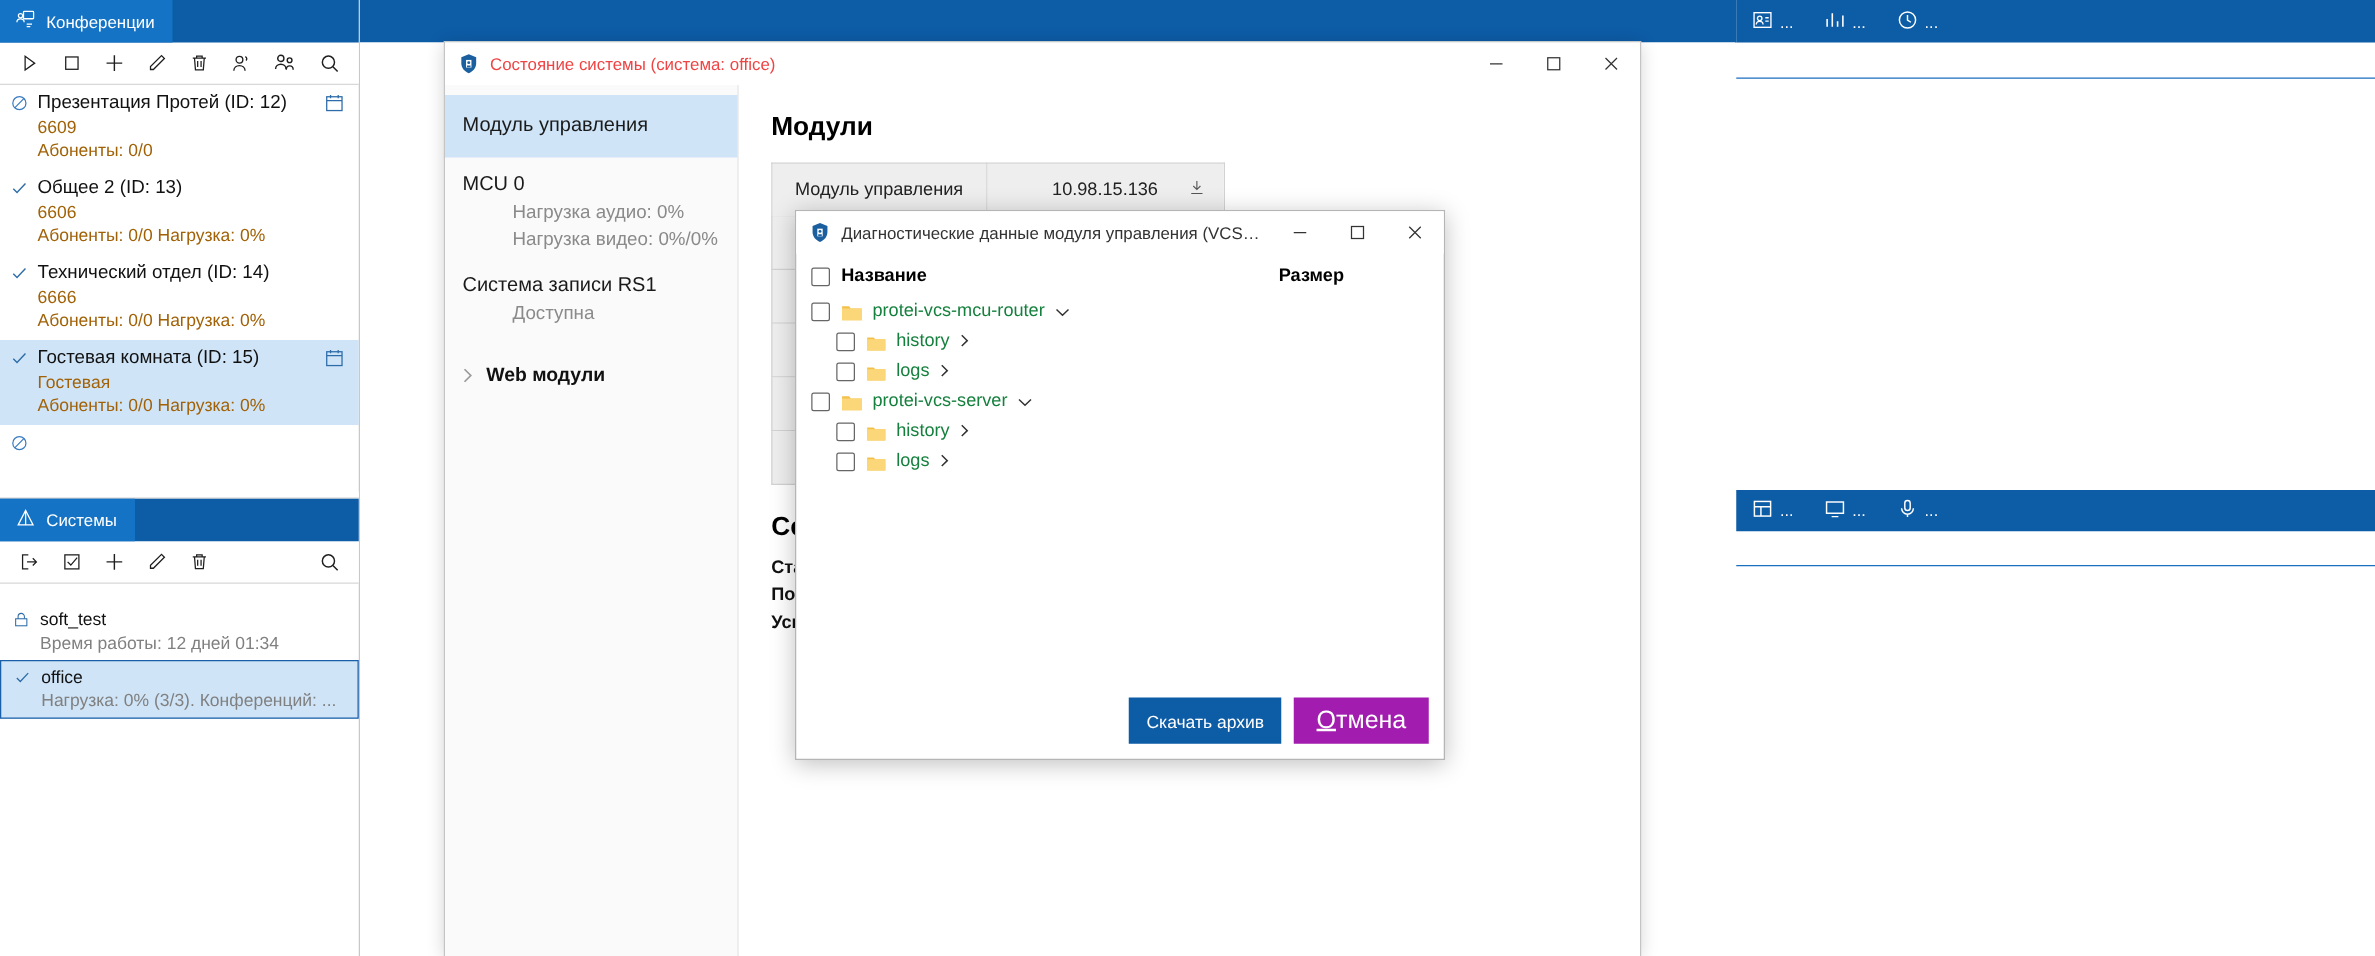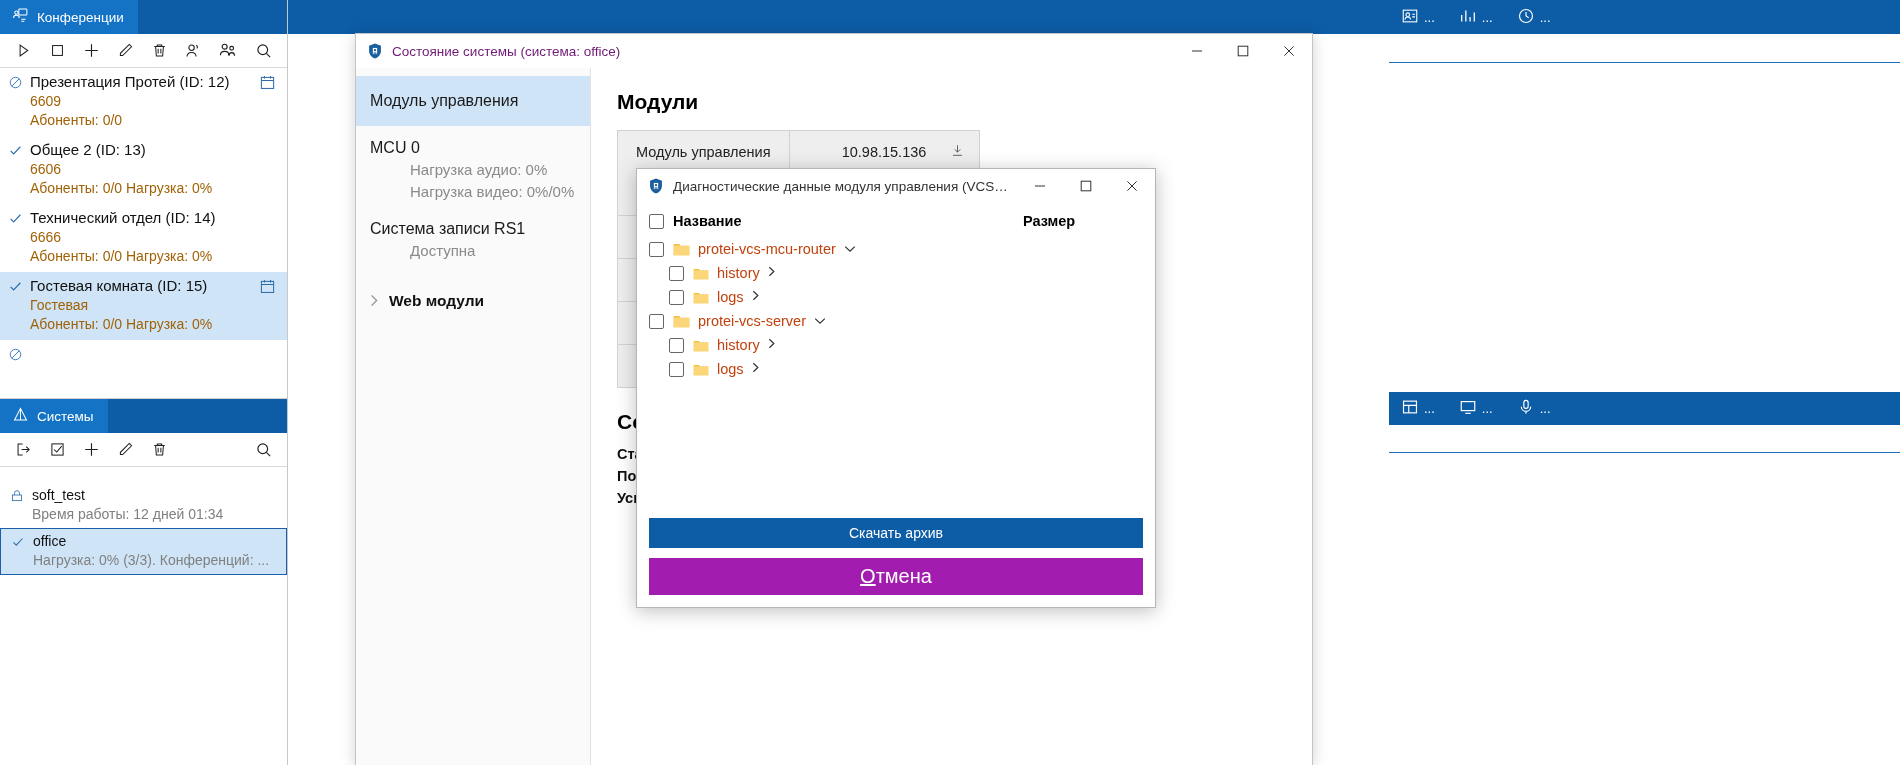--- a/index.html
+++ b/index.html
@@ -92,21 +92,21 @@
   .win-main {
     position: absolute; left: 355px; top: 33px; width: 958px; height: 732px;
     background: #ffffff; border: 1px solid #c4c4c4;
     box-shadow: 0 2px 14px rgba(0,0,0,0.18);
   }
   .win-titlebar {
     height: 34px; display: flex; align-items: center; background: #ffffff;
     padding-left: 10px;
   }
   .win-title-icon { width: 18px; height:18px; margin-right: 8px; }
-  .win-title-text { font-size: 13.5px; color: #701a75; flex:1; white-space: nowrap; }
+  .win-title-text { font-size: 13.5px; color: #ef4444; flex:1; white-space: nowrap; }
   .win-controls { display: flex; height: 34px; }
   .win-ctl { width: 46px; height: 34px; display:flex; align-items:center; justify-content:center; color:#333; }
 
   .win-body { display: flex; height: 697px; }
   .win-side {
     width: 235px; background: #fafafa; border-right: 1px solid #e2e2e2;
     padding-top: 8px;
   }
   .side-entry-active {
     background: #cfe4f7; padding: 16px 14px 16px 14px; font-size: 16px; color: #1a1a1a;
@@ -142,31 +142,31 @@
     display: flex; flex-direction: column;
   }
   .dlg-titlebar { height: 34px; display:flex; align-items:center; padding-left:10px; background:#fff;}
   .dlg-title-text { font-size: 13.5px; color:#333; flex:1; white-space:nowrap; overflow:hidden; text-overflow:ellipsis; padding-right:6px;}
   .dlg-body { flex:1; padding: 6px 12px 0 12px; overflow:hidden; }
   .tree-head {
     display:flex; align-items:center; padding: 4px 0 8px 0; font-weight:bold; font-size:14.5px;
   }
   .tree-head .hname { flex:1; }
   .tree-head .hsize { width: 120px; }
-  .tree-row { display:flex; align-items:center; padding: 4px 0; font-size: 14.5px; color:#c2410c; }
+  .tree-row { display:flex; align-items:flex-end; padding: 4px 0; font-size: 14.5px; color:#15803d; }
   .cbx {
     width: 15px; height: 15px; border: 1px solid #666; background:#fff; border-radius:2px;
     flex: 0 0 15px; margin-right: 9px;
   }
   .folder-ico { margin-right: 8px; display:flex; }
   .tree-label { white-space: nowrap; }
   .tw-chev { color:#444; margin-left: 8px; font-size: 12px; }
   .indent-1 { padding-left: 20px; }
 
-  .dlg-footer { padding: 10px 12px 12px 12px; display:flex; justify-content:flex-end; gap: 10px; flex-direction: column; }
+  .dlg-footer { padding: 10px 12px 12px 12px; display:flex; justify-content:flex-end; gap: 10px; }
   .btn-primary {
     background: #0d5ca6; color:#fff; border: none; padding: 7px 14px;
     font-size: 14px; font-family: inherit; cursor: pointer;
   }
   .btn-secondary {
     background: #a21caf; color:#fff; border: none; padding: 7px 18px;
     font-size: 20px; font-family: inherit; cursor: pointer;
   }
   .btn-secondary u { text-decoration: underline; }
 </style>

